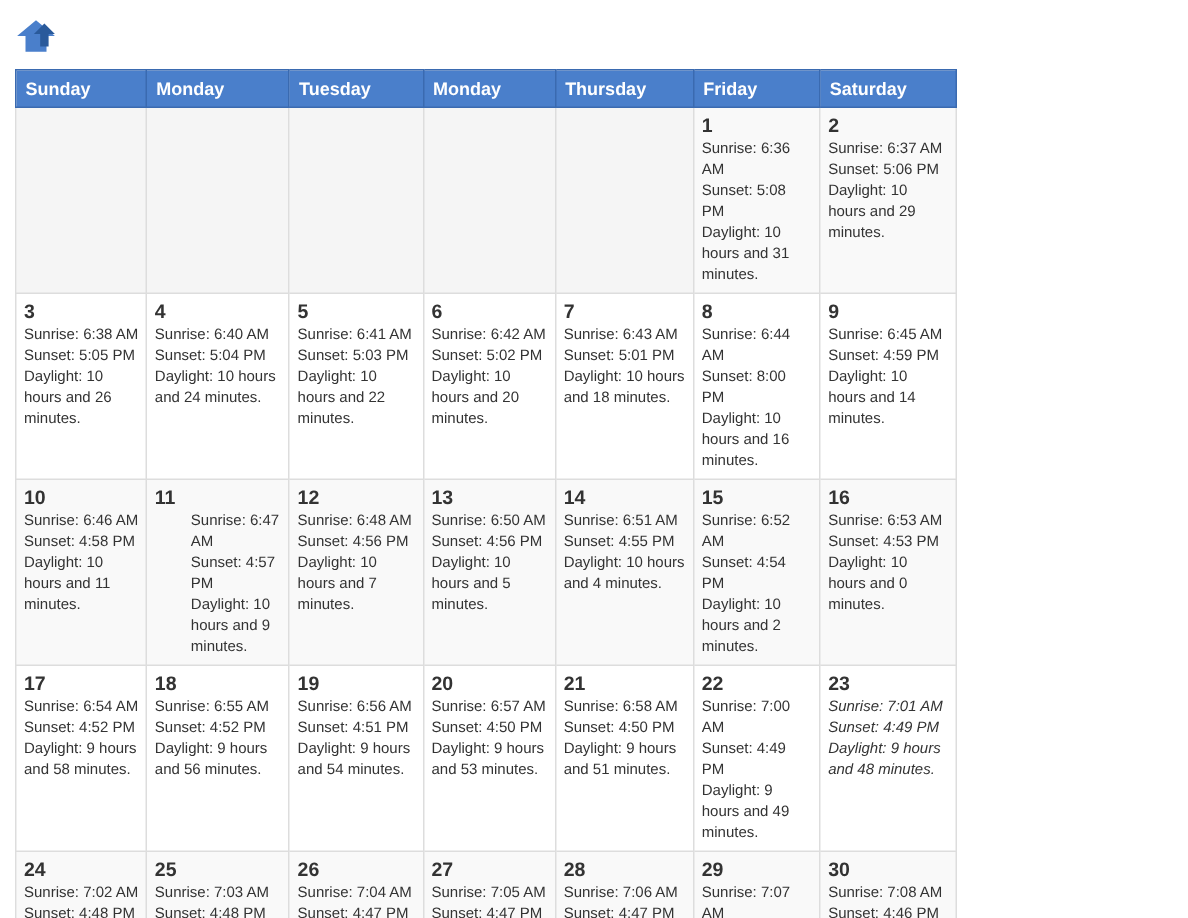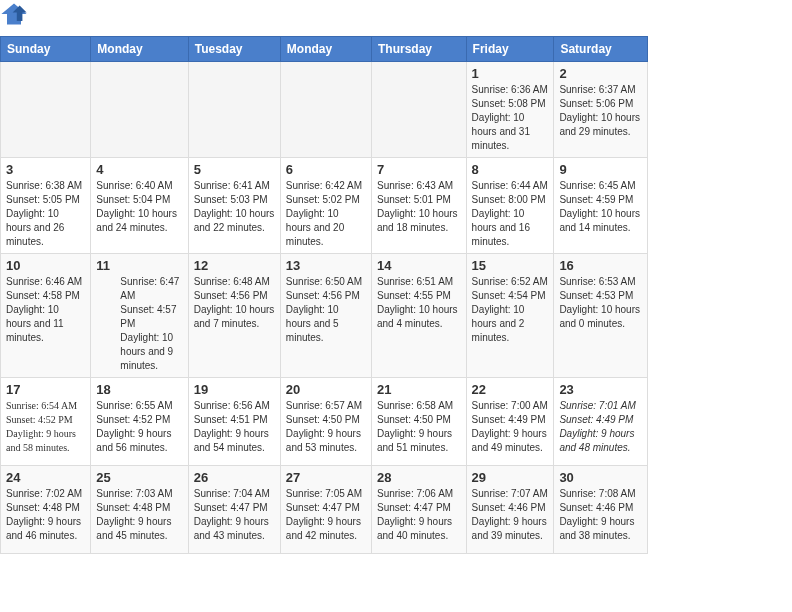--- a/index.html
+++ b/index.html
@@ -1,18 +1,18 @@
 <!DOCTYPE html>
 <html><head>
   <meta charset="utf-8">
   <style>
     * { box-sizing: border-box; margin: 0; padding: 0; }
     body { font-family: Arial, sans-serif; background: #fff; width: 792px; height: 612px; overflow: hidden; }
     
-    .container { width: 648px; height: 612px; }
+    .container { width: 648px; height: 612px; padding: 10px; }
     
     .header { display: flex; justify-content: space-between; align-items: flex-start; margin-bottom: 8px; }
     
     .logo { display: flex; align-items: center; }
     .logo-text { font-size: 18px; font-weight: bold; color: #333; line-height: 1.1; }
     .logo-text .general { display: block; }
     .logo-text .blue { display: block; color: #4a90d9; }
     .logo-icon { width: 28px; height: 28px; margin-right: 4px; }
     
     .title-section { text-align: right; }
@@ -189,21 +189,21 @@
           <td>
             <span class="day-num">16</span>
             <div class="day-info" style="white-space: pre-wrap;">Sunrise: 6:53 AM
 Sunset: 4:53 PM
 Daylight: 10 hours and 0 minutes.</div>
           </td>
         </tr>
         <tr>
           <td>
             <span class="day-num">17</span>
-            <div class="day-info" style="white-space: pre-wrap; font-family: Liberation Serif, serif;">Sunrise: 6:54 AM
+            <div class="day-info" style="white-space: pre-wrap;">Sunrise: 6:54 AM
 Sunset: 4:52 PM
 Daylight: 9 hours and 58 minutes.</div>
           </td>
           <td>
             <span class="day-num">18</span>
             <div class="day-info" style="white-space: pre-wrap;">Sunrise: 6:55 AM
 Sunset: 4:52 PM
 Daylight: 9 hours and 56 minutes.</div>
           </td>
           <td>

